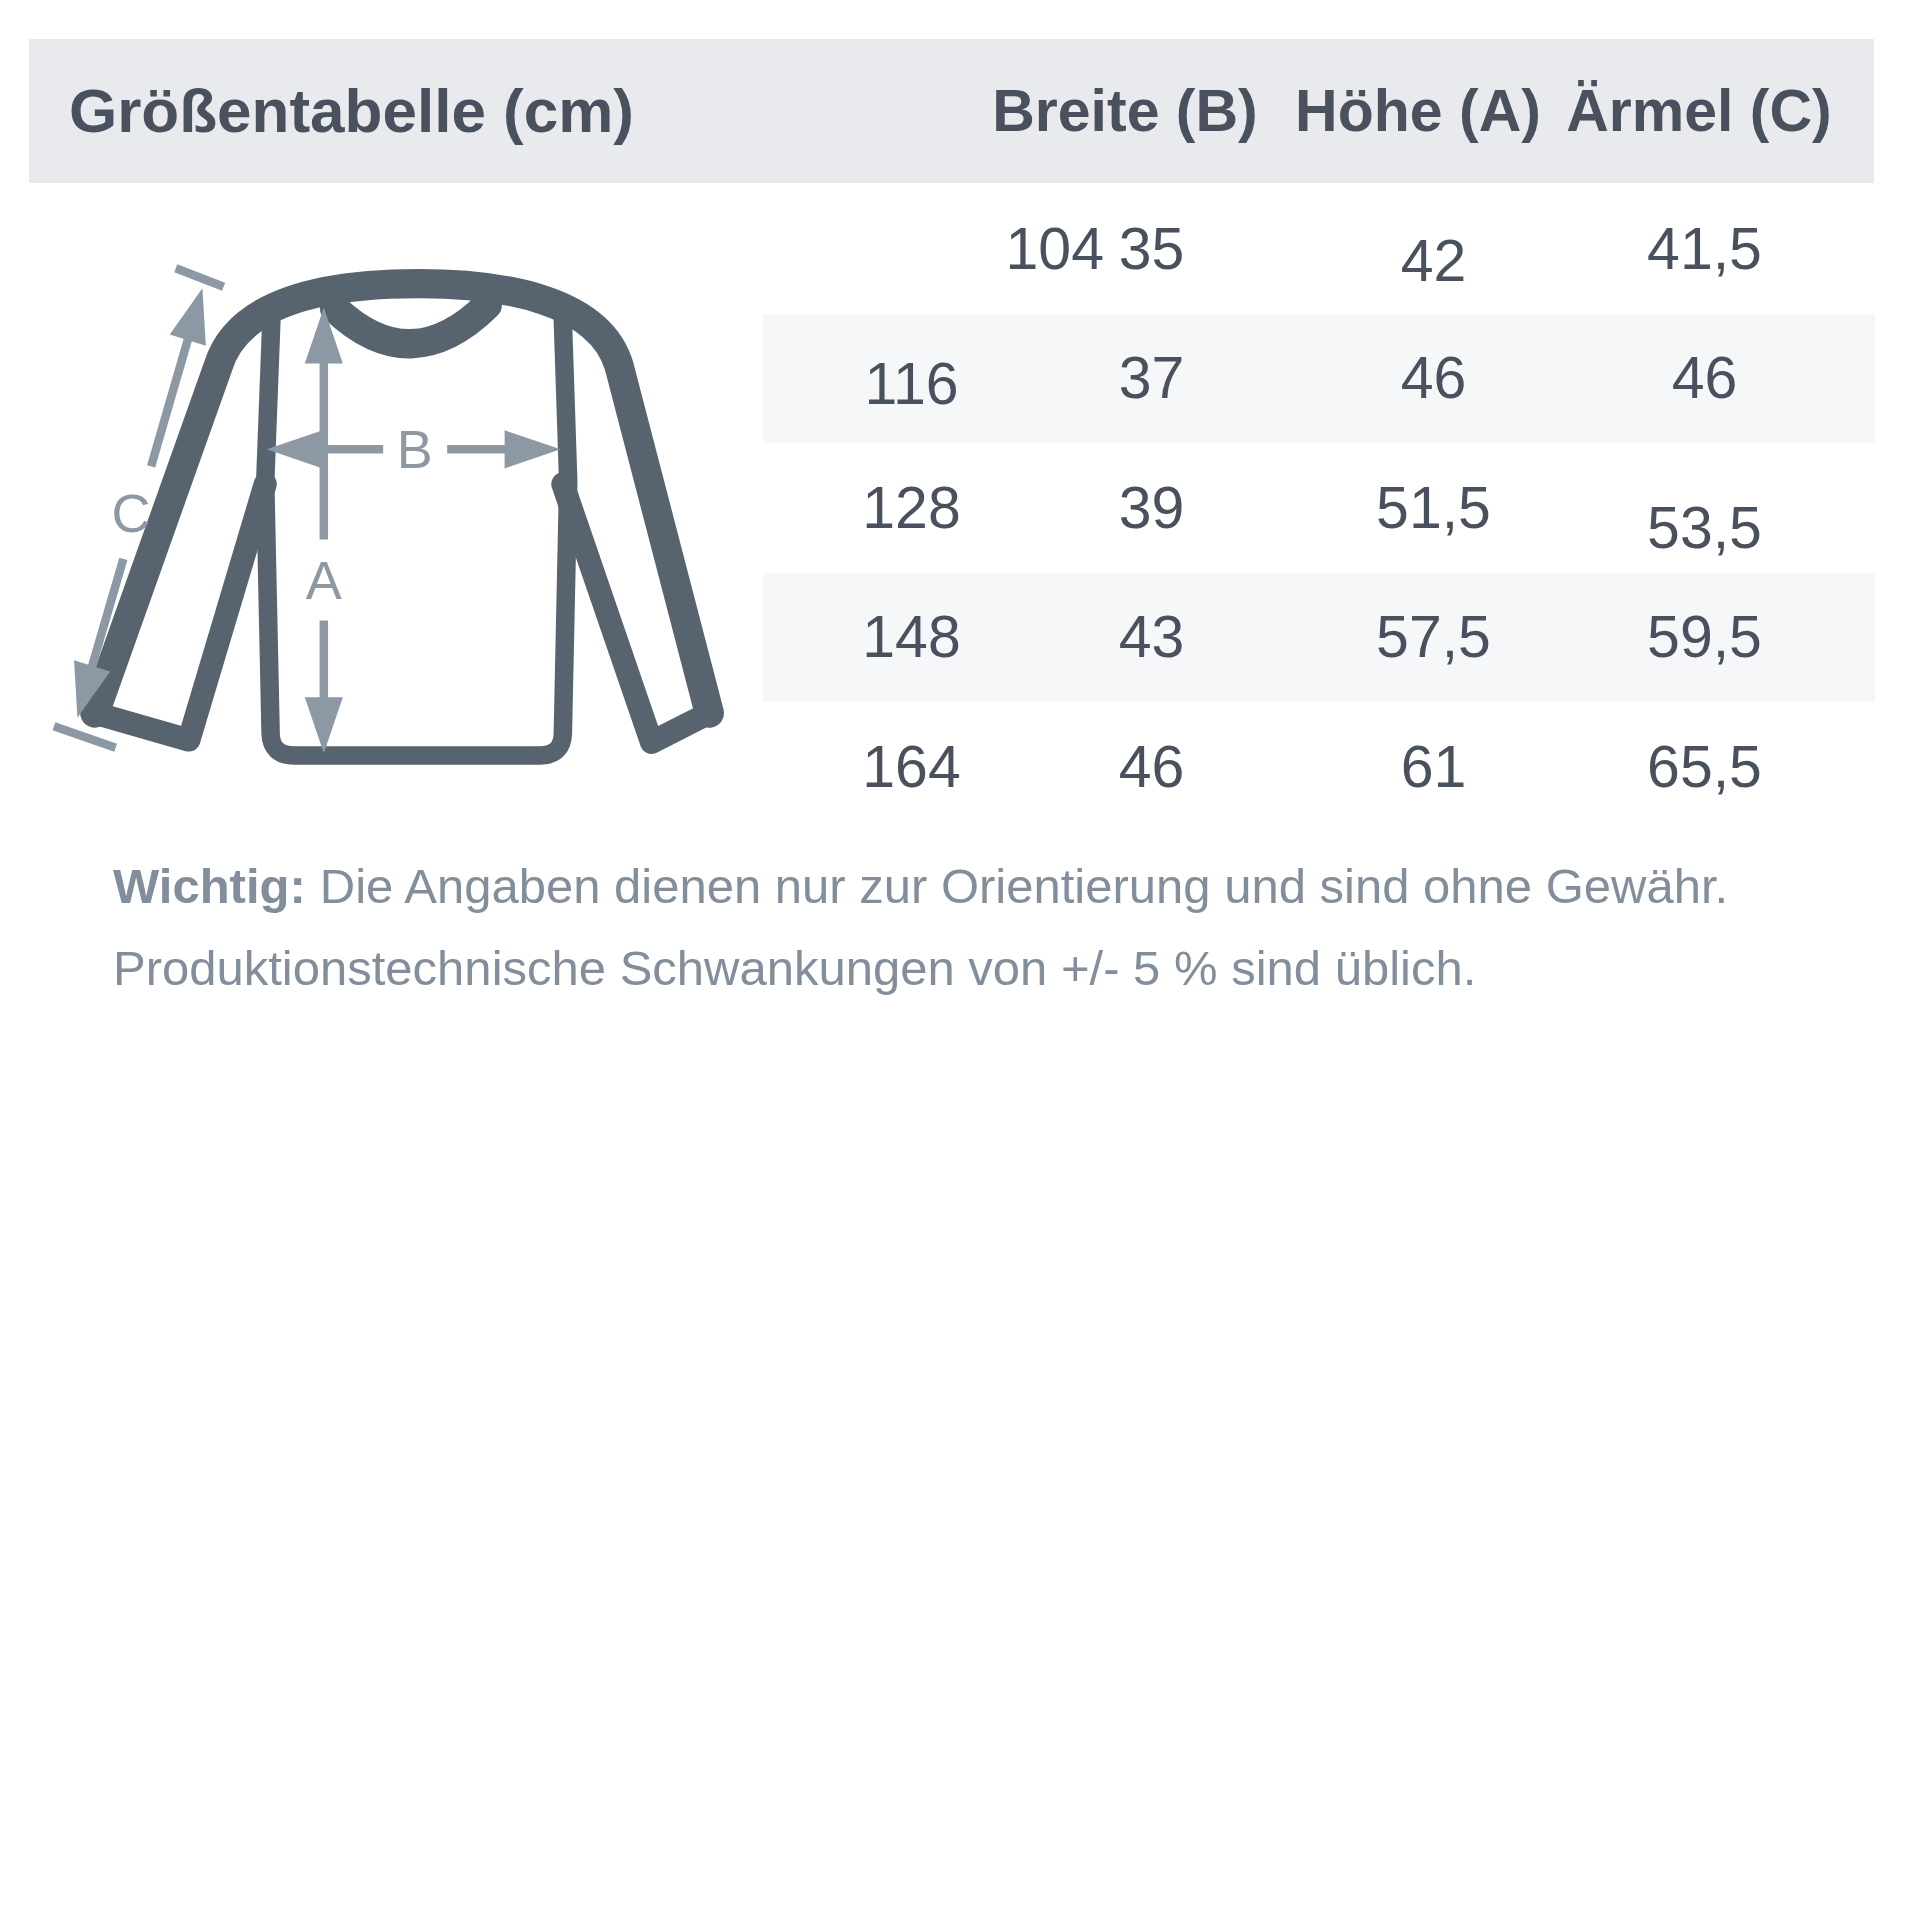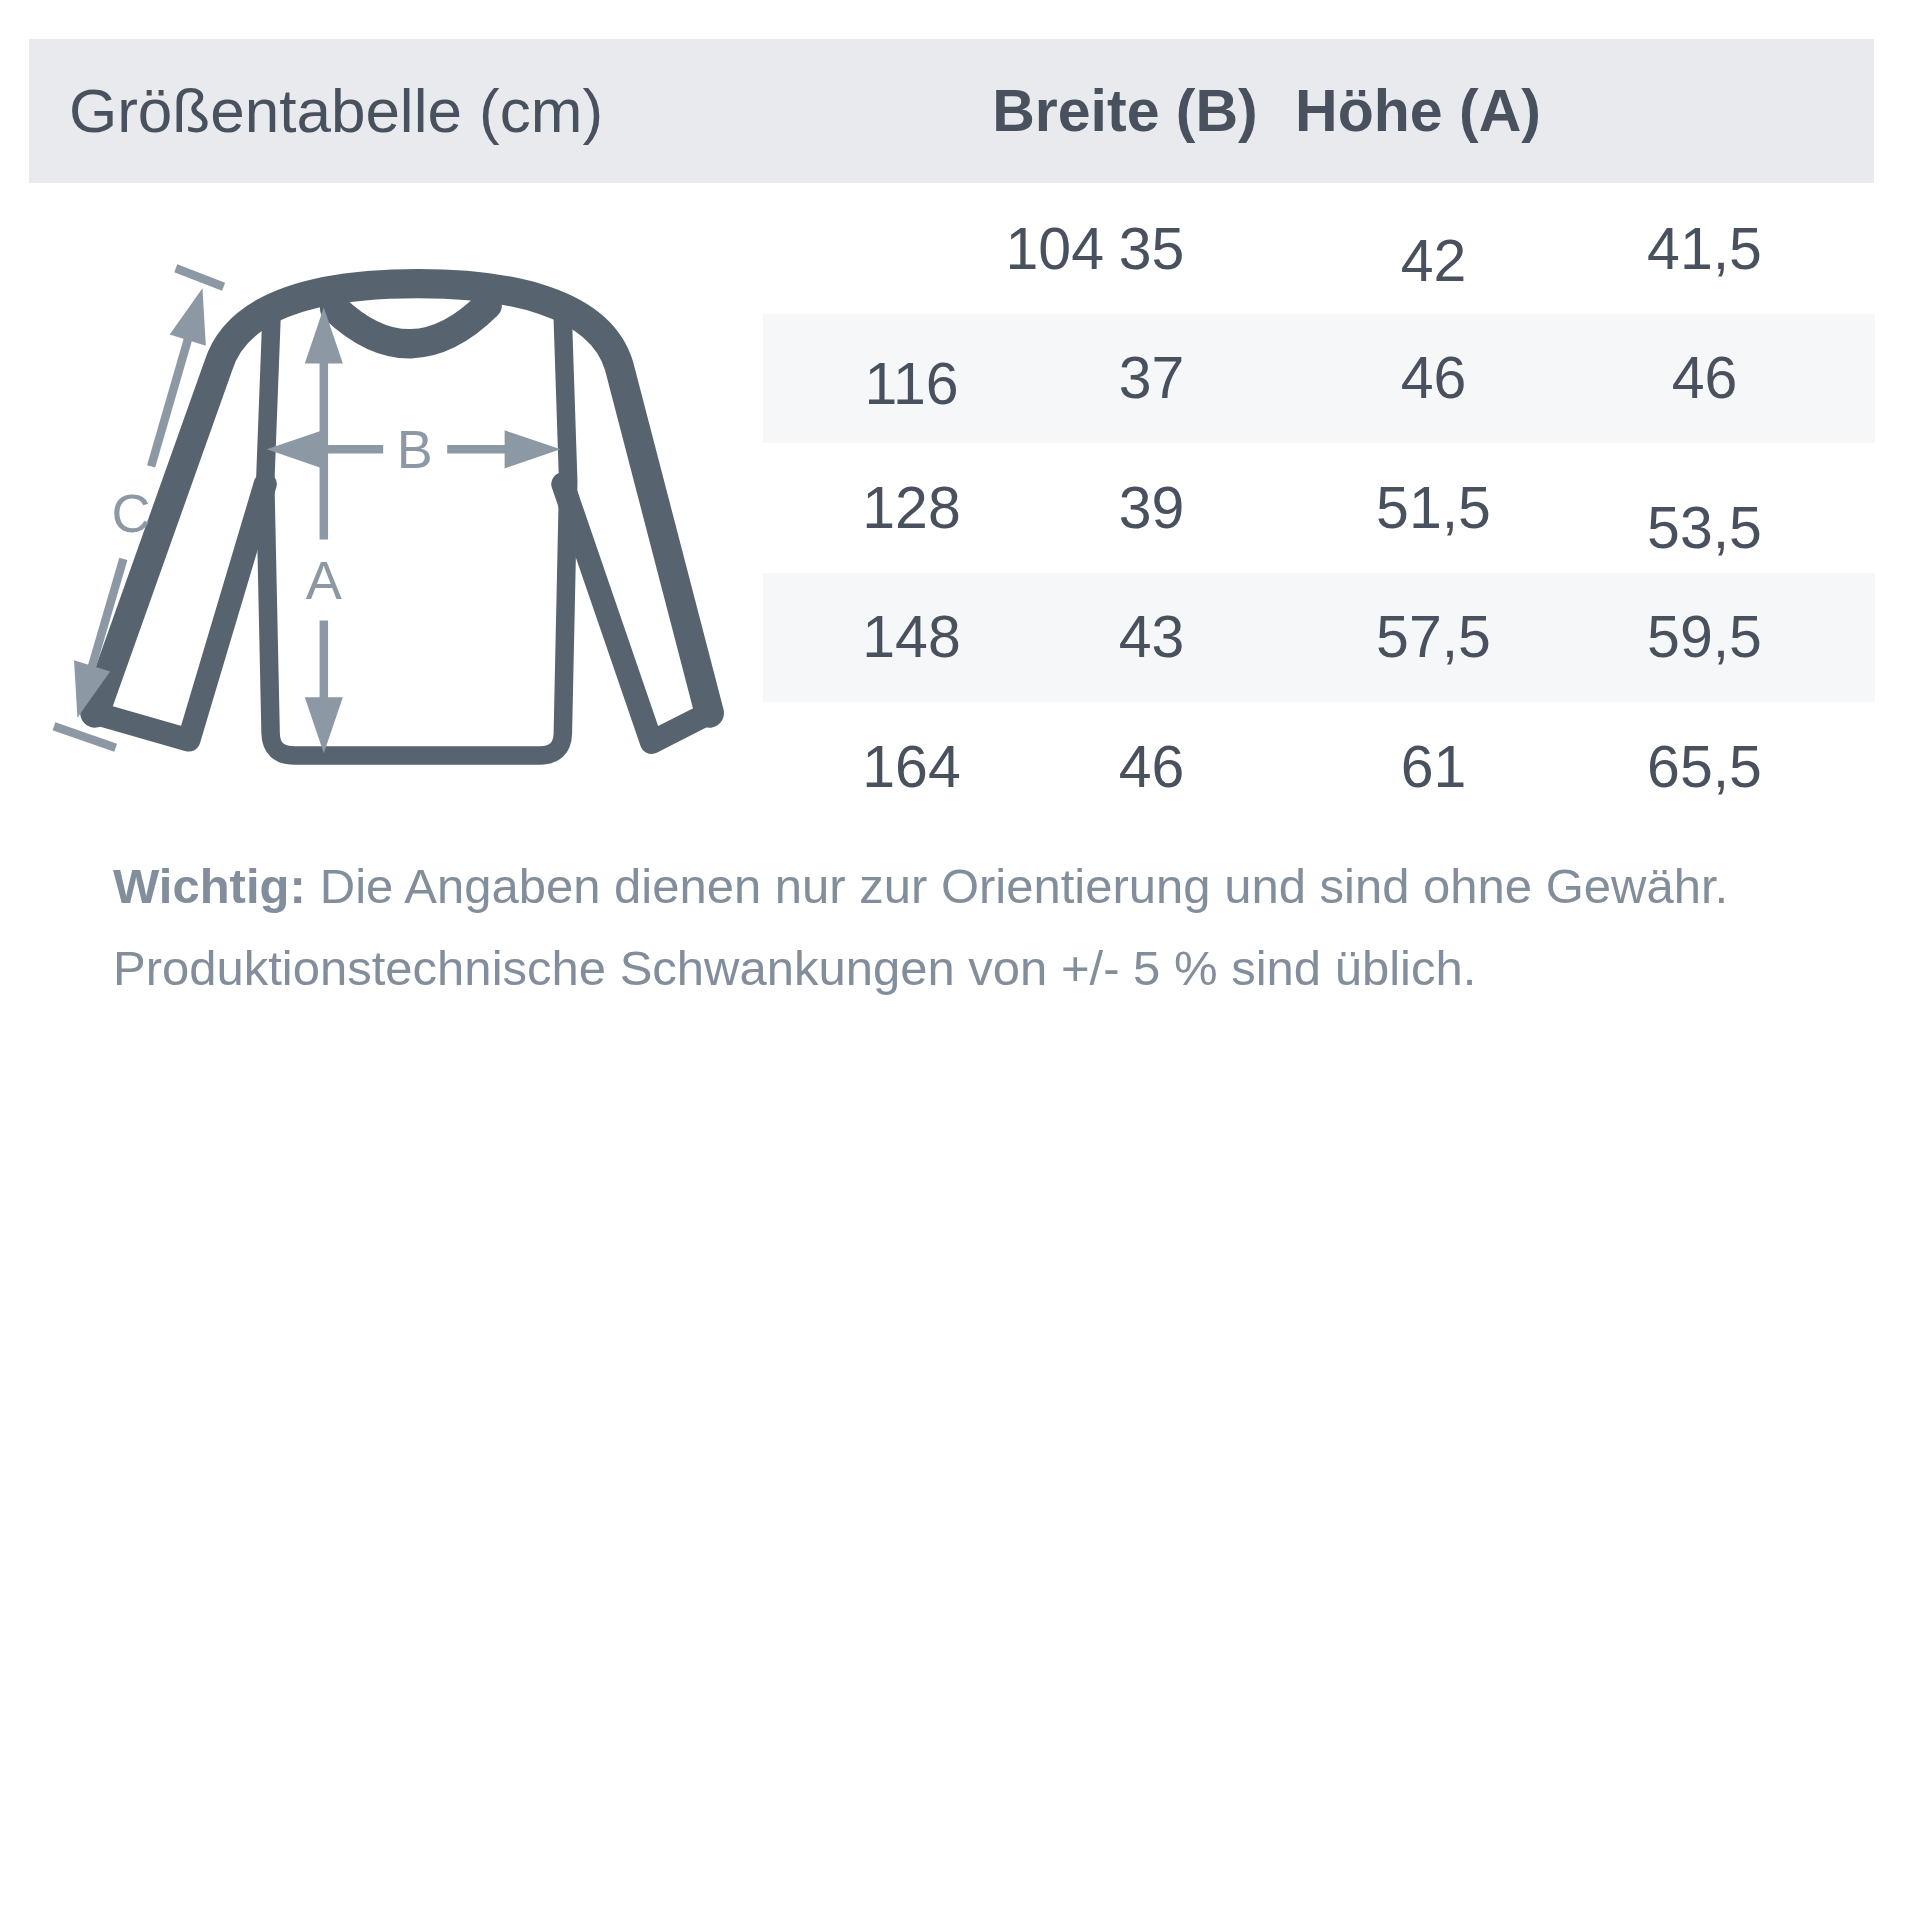--- a/index.html
+++ b/index.html
@@ -6,21 +6,21 @@
   #canvas{
     position:relative;width:1926px;height:1926px;background:var(--bg,#fff);
     font-family:"Liberation Sans", sans-serif;overflow:hidden;
   }
   .header-bar{
     position:absolute;left:29px;top:39px;width:1845px;height:144px;
     background:var(--header-bar,#e8eaed);
   }
   .title{
     position:absolute;left:40px;top:0;height:144px;line-height:144px;
-    font-size:62px;font-weight:normal;color:var(--text-dark,#48515d);
+    font-size:62px;font-weight:bold;color:var(--text-dark,#48515d);
     white-space:nowrap;
   }
   .col-header{
     position:absolute;top:0;height:144px;line-height:144px;
     font-size:59px;font-weight:bold;color:var(--text-dark,#48515d);
     transform:translateX(-50%);white-space:nowrap;
   }
   .stripe{
     position:absolute;left:763px;width:1112px;height:129px;
     background:var(--stripe,#f6f7f9);
@@ -40,20 +40,21 @@
 </style>
 </head>
 <body>
 
 <div id="canvas">
 
   <div class="header-bar">
     <div class="title">Größentabelle (cm)</div>
     <div class="col-header" style="left:1389px">Höhe (A)</div>
     <div class="col-header" style="left:1096px">Breite (B)</div>
+    <div class="col-header" style="left:1670px">Ärmel (C)</div>
   </div>
 
   <div id="size-table">
       <div class="cell" style="top: 185px; left: 719px; text-align: right;">104</div>
       <div class="cell" style="top: 185px; left: 959px;">35</div>
       <div class="cell" style="top: 197px; left: 1241px;">42</div>
       <div class="cell" style="top: 185px; left: 1512px;">41,5</div>
       <div class="stripe" style="top: 314px;"></div>
       <div class="cell" style="top: 320px; left: 719px;">116</div>
       <div class="cell" style="top: 314px; left: 959px;">37</div>

